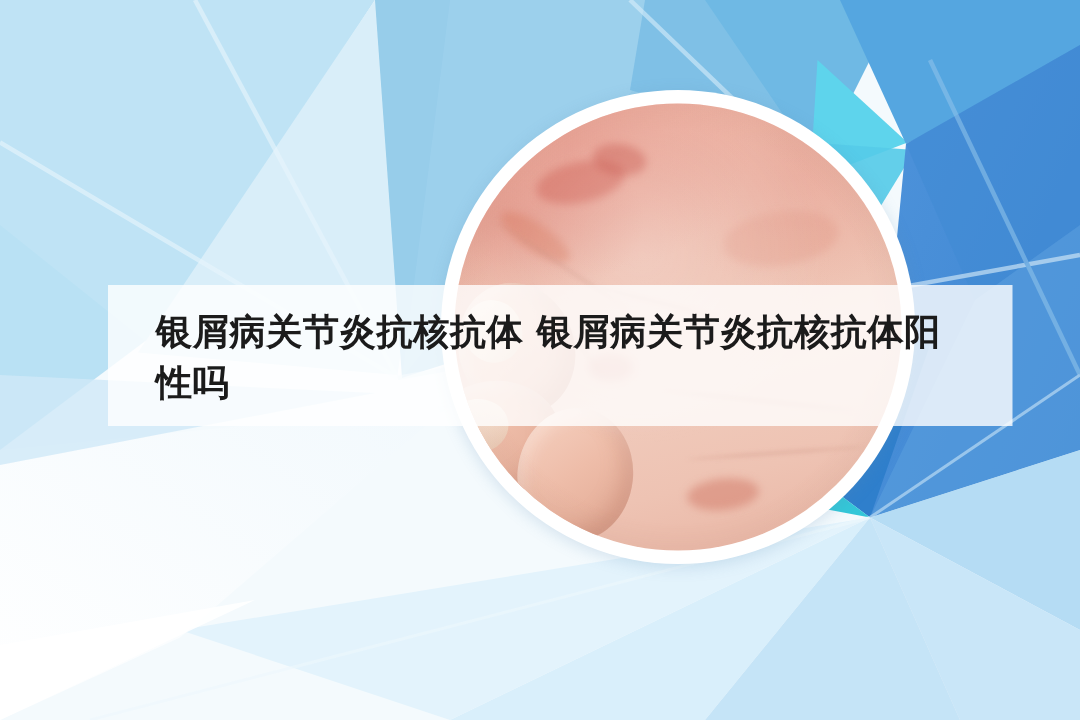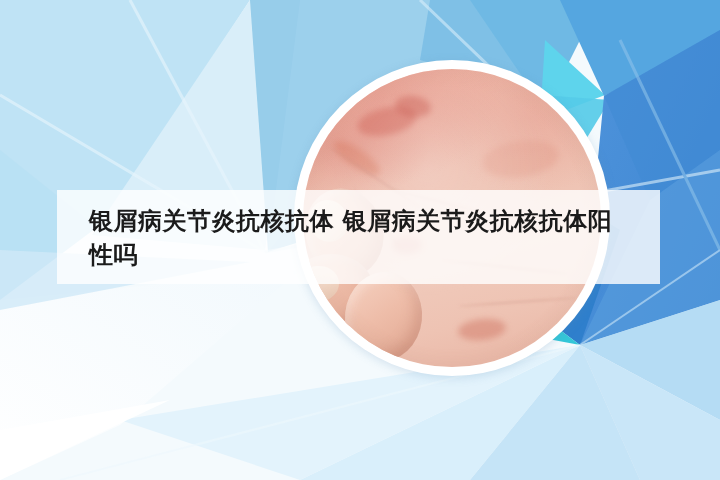--- a/index.html
+++ b/index.html
@@ -114,21 +114,21 @@
     position: absolute;
     inset: 0;
     border-radius: 50%;
     background: radial-gradient(circle at 42% 34%, rgba(255,255,255,0.22) 0%, rgba(255,255,255,0) 48%),
                 radial-gradient(circle at 50% 50%, rgba(160,96,78,0) 62%, rgba(150,88,70,0.22) 100%);
   }
 
   
   #text-band {
     position: absolute;
-    left: 57px;
+    left: 72px;
     top: 190px;
     width: 603px;
     height: 94px;
     background: rgba(255,255,255,0.80);
   }
   #headline {
     position: absolute;
     left: 32px;
     top: 14px;
     width: 546px;

